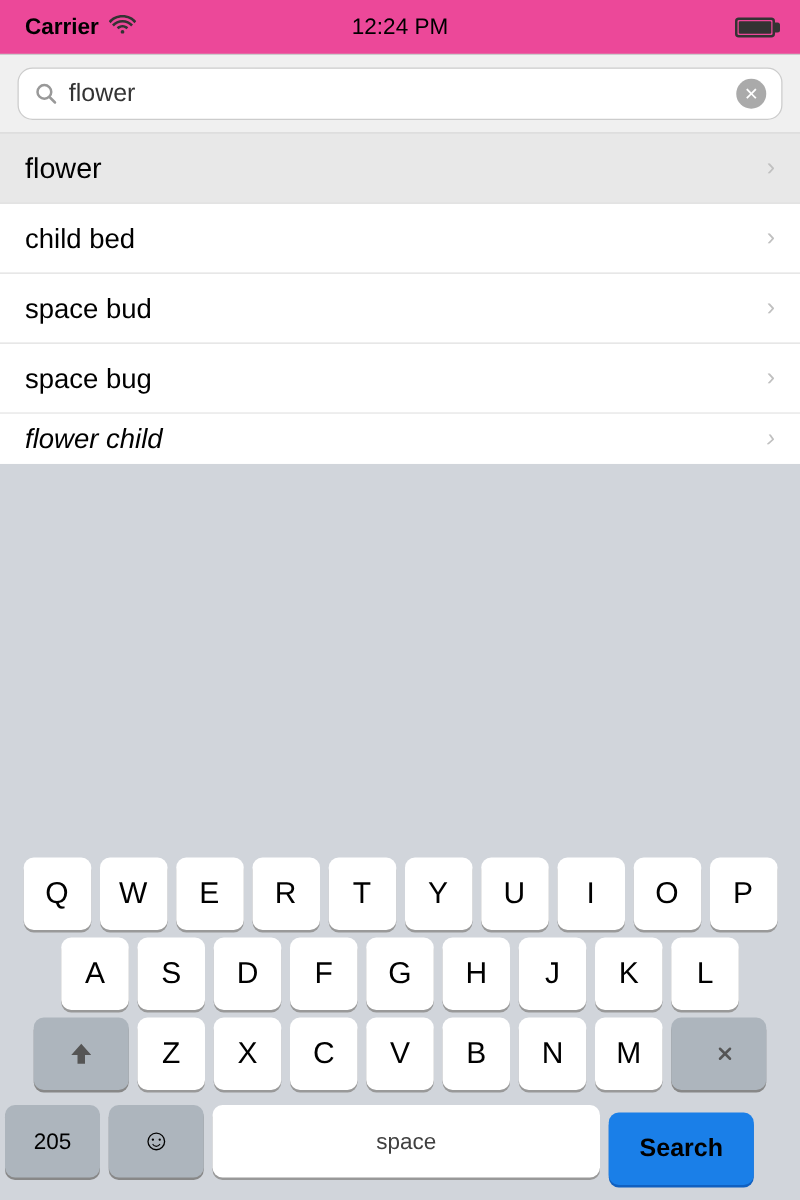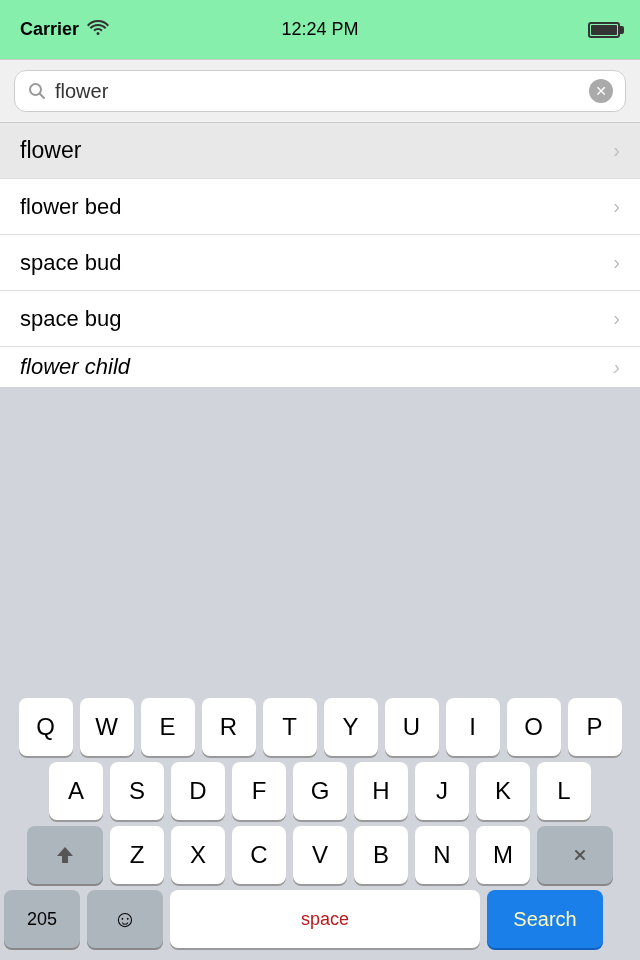--- a/index.html
+++ b/index.html
@@ -8,22 +8,22 @@
     body {
       width: 640px;
       height: 960px;
       font-family: -apple-system, 'Helvetica Neue', Arial, sans-serif;
       background: #d1d5db;
       overflow: hidden;
     }
 
     
     .status-bar {
-      background: #86efac;
-      height: 60px;
+      background: #ec4899;
+      height: 44px;
       display: flex;
       align-items: center;
       justify-content: space-between;
       padding: 0 20px;
       border-bottom: 1px solid #ccc;
     }
     .status-left {
       display: flex;
       align-items: center;
       gap: 8px;
@@ -214,30 +214,31 @@
       width: 76px;
       box-shadow: 0 2px 0 #888;
       font-size: 24px;
     }
     .key-space {
       background: white;
       flex: 1;
       max-width: 310px;
       box-shadow: 0 2px 0 #999;
       font-size: 18px;
-      color: #b91c1c;
+      color: #404040;
     }
     .key-search {
       background: #1a7fe8;
-      color: #fef9c3;
+      color: #000000;
       width: 116px;
       font-size: 20px;
-      font-weight: 400;
+      font-weight: 700;
       box-shadow: 0 2px 0 #1060c0;
       border-radius: 8px;
+      margin-top: 12px;
     }
     .keyboard-bottom-row {
       display: flex;
       padding: 6px 4px 12px;
       gap: 7px;
       align-items: center;
     }
   </style>
 </head>
 <body>
@@ -272,21 +273,21 @@
     <button class="clear-btn">✕</button>
   </div>
 </div>
 
 <div class="suggestions">
   <div class="suggestion-item">
     <span class="suggestion-text">flower</span>
     <span class="chevron">›</span>
   </div>
   <div class="suggestion-item">
-    <span class="suggestion-text">flower bed</span>
+    <span class="suggestion-text">child bed</span>
     <span class="chevron">›</span>
   </div>
   <div class="suggestion-item">
     <span class="suggestion-text">space bud</span>
     <span class="chevron">›</span>
   </div>
   <div class="suggestion-item">
     <span class="suggestion-text">space bug</span>
     <span class="chevron">›</span>
   </div>

